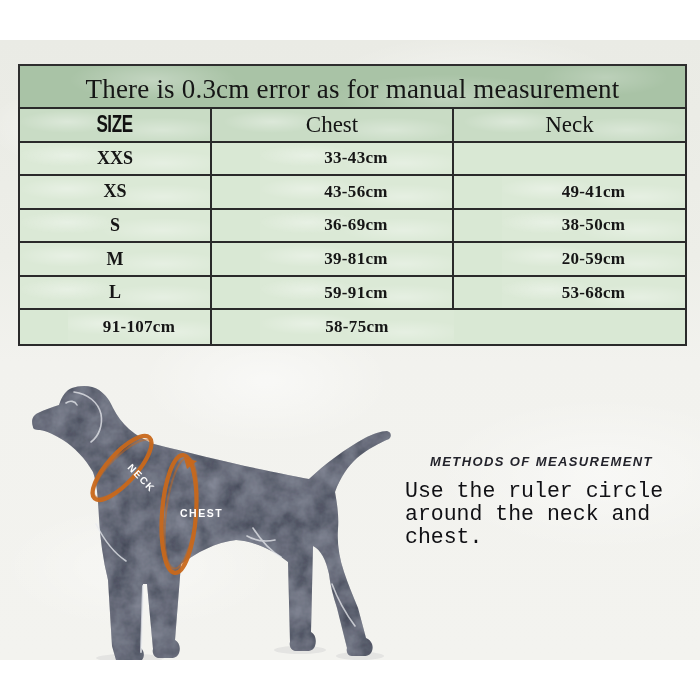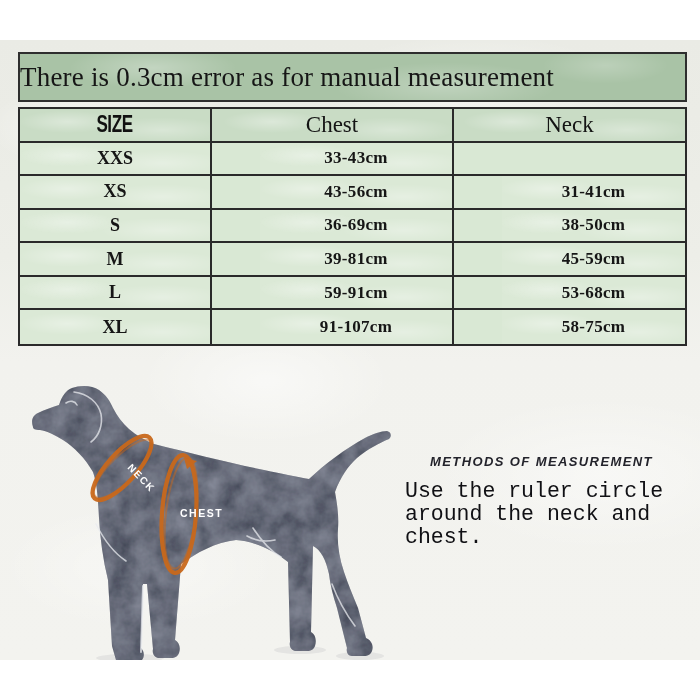--- a/index.html
+++ b/index.html
@@ -14,28 +14,28 @@
     background-image:
       radial-gradient(ellipse 140px 60px at 12% 14%, rgba(255,255,255,.55), transparent 70%),
       radial-gradient(ellipse 220px 80px at 68% 8%, rgba(255,255,255,.45), transparent 70%),
       radial-gradient(ellipse 180px 90px at 38% 55%, rgba(255,255,255,.5), transparent 70%),
       radial-gradient(ellipse 240px 110px at 86% 70%, rgba(255,255,255,.45), transparent 70%),
       radial-gradient(ellipse 200px 90px at 20% 85%, rgba(255,255,255,.4), transparent 70%),
       linear-gradient(180deg,#eaebe5 0%,#edeee8 35%,#f2f2ee 52%,#f3f3ef 100%);
   }
   
   .banner{
-    position:absolute;left:18px;top:12px;width:665px;height:46px;
+    position:absolute;left:18px;top:24px;width:665px;height:46px;
     background-color:#a9c3a6;
     background-image:
       radial-gradient(ellipse 120px 30px at 20% 30%, rgba(255,255,255,.30), transparent 70%),
       radial-gradient(ellipse 160px 34px at 64% 70%, rgba(255,255,255,.26), transparent 70%),
       radial-gradient(ellipse 90px 26px at 88% 25%, rgba(255,255,255,.22), transparent 70%);
     border:2px solid #2e2e2e;
-    display:flex;align-items:center;justify-content:flex-start;
+    display:flex;align-items:center;justify-content:center;
   }
   .banner-text{
     font-size:27px;color:#161616;letter-spacing:.2px;white-space:nowrap;
     font-family:"Liberation Serif", serif;
   }
   
   .size-table{
     position:absolute;left:18px;top:67px;width:665px;height:235px;
     border:2px solid #2a2a2a;background:#d9e8d4;
     display:grid;grid-template-rows:repeat(7,1fr);
@@ -93,39 +93,38 @@
           <span class="hdr-serif">Neck</span>
         </div>
     </div>
     <div class="t-row">
       <div class="t-cell b-r cell-size">XXS</div>
       <div class="t-cell b-r cell-val">33-43cm</div>
     </div>
     <div class="t-row">
       <div class="t-cell b-r cell-size">XS</div>
       <div class="t-cell b-r cell-val">43-56cm</div>
-      <div class="t-cell cell-val">31-41cm</div>
+      <div class="t-cell cell-val">49-41cm</div>
     </div>
     <div class="t-row">
       <div class="t-cell b-r cell-size">S</div>
       <div class="t-cell b-r cell-val">36-69cm</div>
       <div class="t-cell cell-val">38-50cm</div>
     </div>
     <div class="t-row">
       <div class="t-cell b-r cell-size">M</div>
       <div class="t-cell b-r cell-val">39-81cm</div>
-      <div class="t-cell cell-val">45-59cm</div>
+      <div class="t-cell cell-val">20-59cm</div>
     </div>
     <div class="t-row">
       <div class="t-cell b-r cell-size">L</div>
       <div class="t-cell b-r cell-val">59-91cm</div>
       <div class="t-cell cell-val">53-68cm</div>
     </div>
     <div class="t-row">
-      <div class="t-cell b-r cell-size">XL</div>
       <div class="t-cell b-r cell-val">91-107cm</div>
       <div class="t-cell cell-val">58-75cm</div>
     </div>
   </div>
 
   <div class="methods-title">METHODS OF MEASUREMENT</div>
   <div class="methods-body">Use the ruler circle around the neck and chest.</div>
 </div>
 
 <svg class="dog-svg" viewBox="0 40 700 620" xmlns="http://www.w3.org/2000/svg">

